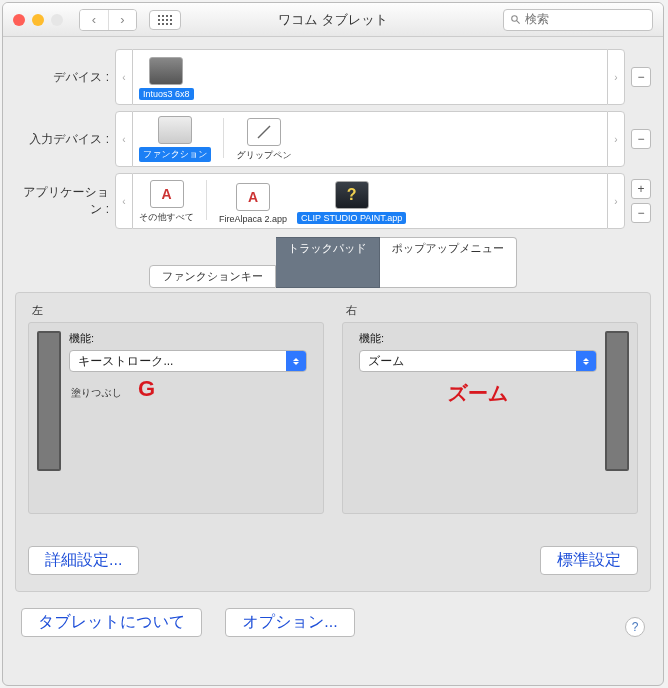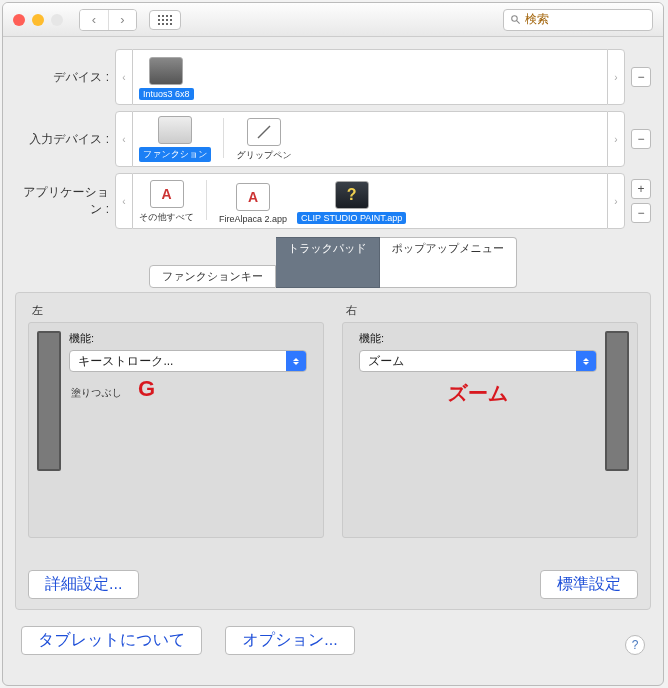--- a/index.html
+++ b/index.html
@@ -11,21 +11,21 @@
 .dot.red { background: #ff5f57; }
 .dot.yellow { background: #febc2e; }
 .dot.green { background: #e6e6e6; }
 .nav-btns { display: flex; margin-left: 16px; border: 1px solid #c3c3c3; border-radius: 4px; overflow: hidden; }
 .nav-btns span { width: 28px; height: 20px; display: flex; align-items: center; justify-content: center; font-size: 13px; color: #888; background: #fff; }
 .nav-btns span + span { border-left: 1px solid #ddd; }
 .grid-btn { margin-left: 12px; width: 32px; height: 20px; border: 1px solid #c3c3c3; border-radius: 4px; background: #fff; display: flex; align-items: center; justify-content: center; }
 .grid-dots { display: grid; grid-template-columns: repeat(4, 2px); grid-template-rows: repeat(3, 2px); gap: 2px; }
 .grid-dots i { background: #666; width: 2px; height: 2px; }
 .title { position: absolute; left: 50%; transform: translateX(-50%); font-size: 13px; color: #333; }
-.search { margin-left: auto; margin-right: 10px; height: 22px; width: 150px; border: 1px solid #c3c3c3; border-radius: 4px; background: #fff; display: flex; align-items: center; padding: 0 6px; font-size: 12px; color: #a16207; gap: 4px; }
+.search { margin-left: auto; margin-right: 10px; height: 22px; width: 150px; border: 1px solid #c3c3c3; border-radius: 4px; background: #fff; display: flex; align-items: center; padding: 0 6px; font-size: 12px; color: #737373; gap: 4px; }
 .search svg { width: 11px; height: 11px; fill: none; stroke: #888; stroke-width: 1.5; }
 
 .content { padding: 12px 12px 8px 12px; }
 .row { display: flex; align-items: center; margin-bottom: 6px; }
 .row-label { width: 100px; text-align: right; font-size: 12px; color: #333; padding-right: 6px; }
 .scroll-btn { width: 18px; height: 56px; background: #fff; border: 1px solid #ccc; display: flex; align-items: center; justify-content: center; font-size: 10px; color: #aaa; }
 .scroll-btn.left { border-radius: 4px 0 0 4px; }
 .scroll-btn.right { border-radius: 0 4px 4px 0; }
 .item-strip { flex: 1; height: 56px; background: #fff; border-top: 1px solid #ccc; border-bottom: 1px solid #ccc; display: flex; align-items: flex-end; padding: 2px 6px 4px 6px; gap: 10px; }
 .strip-item { display: flex; flex-direction: column; align-items: center; font-size: 9px; }
@@ -41,21 +41,21 @@
 .tab { font-size: 11px; padding: 3px 12px; border: 1px solid #bbb; background: #fff; color: #333; }
 .tab:first-child { border-radius: 4px 0 0 4px; margin-top: 28px; }
 .tab:last-child { border-radius: 0 4px 4px 0; }
 .tab + .tab { border-left: none; }
 .tab.active { background: #6b7785; color: #fff; border-color: #5a6572; }
 
 .panel { background: #e3e3e3; border: 1px solid #ccc; border-radius: 4px; padding: 10px 12px; font-size: 11px; min-height: 300px; }
 .lr { display: flex; gap: 18px; }
 .panel-col { flex: 1; display: flex; flex-direction: column; position: relative; }
 .col-title { font-size: 11px; color: #333; margin-bottom: 4px; margin-left: 4px; }
-.inner-box { background: #dcdcdc; border: 1px solid #cacaca; border-radius: 3px; height: 216px; padding: 8px; position: relative; display: flex; }
+.inner-box { background: #dcdcdc; border: 1px solid #cacaca; border-radius: 3px; height: 192px; padding: 8px; position: relative; display: flex; }
 .touchstrip { width: 24px; height: 140px; background: #7a7a7a; border: 2px solid #555; border-radius: 2px; }
 .inner-body { flex: 1; padding: 0 8px; }
 .flbl { font-size: 11px; margin-bottom: 4px; color: #222; }
 .select { display: flex; align-items: center; background: #fff; border: 1px solid #b7b7b7; border-radius: 4px; height: 22px; font-size: 12px; overflow: hidden; }
 .select span { flex: 1; padding: 0 8px; color: #222; }
 .select .arr { width: 20px; height: 100%; background: #2f78ff; display: flex; flex-direction: column; align-items: center; justify-content: center; }
 .select .arr::before, .select .arr::after { content: ""; border: 3px solid transparent; }
 .select .arr::before { border-bottom-color: #fff; margin-bottom: 1px; }
 .select .arr::after { border-top-color: #fff; }
 .sublabel { font-size: 10px; color: #333; margin-top: 4px; margin-left: 2px; display: flex; align-items: baseline; gap: 16px; }
@@ -91,20 +91,21 @@
           <i></i>
           <i></i>
           <i></i>
           <i></i>
           <i></i>
           <i></i>
           <i></i>
           <i></i>
         </div>
     </div>
+    <div class="title">ワコム タブレット</div>
     <div class="search">
       <svg viewBox="0 0 16 16">
           <circle cx="6.5" cy="6.5" r="4"></circle>
           <line x1="10" y1="10" x2="14" y2="14"></line>
         </svg>
       <span>検索</span>
     </div>
   </div>
 
   <div class="content">

